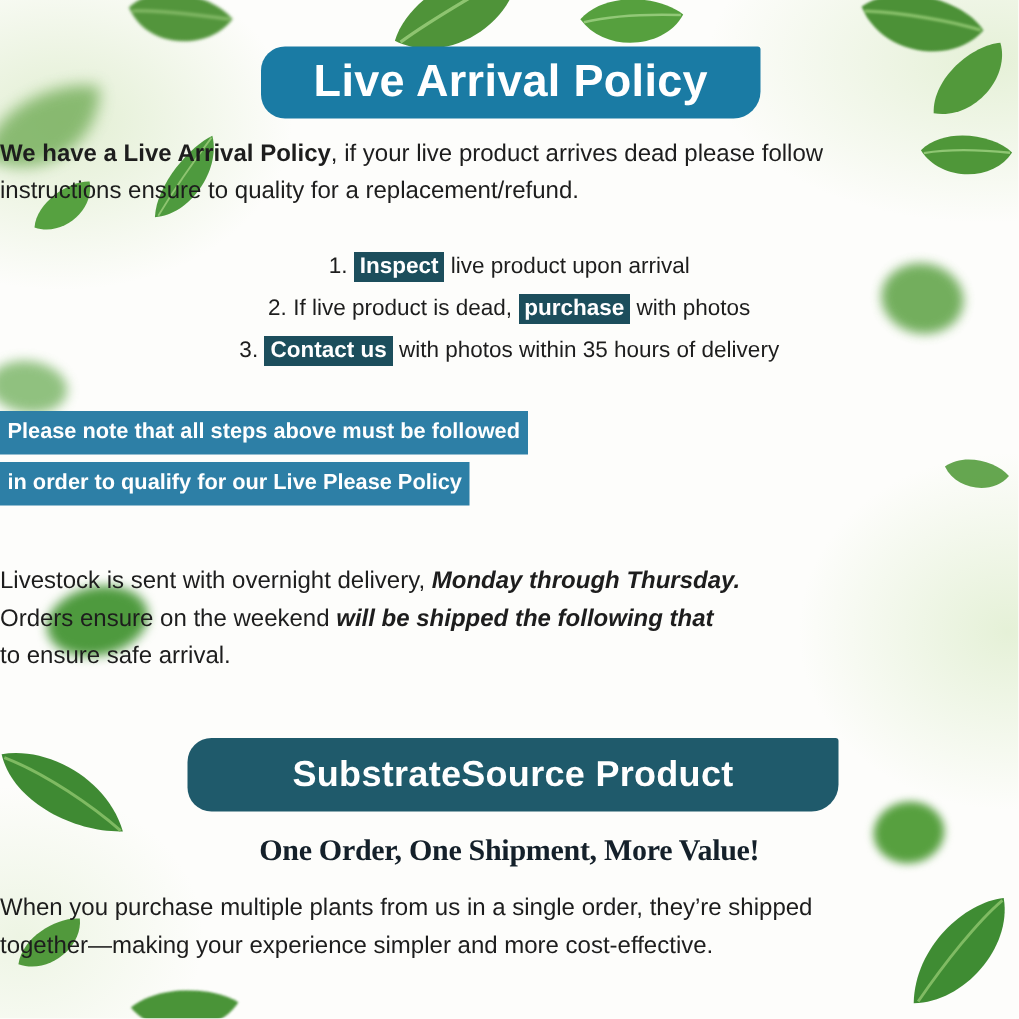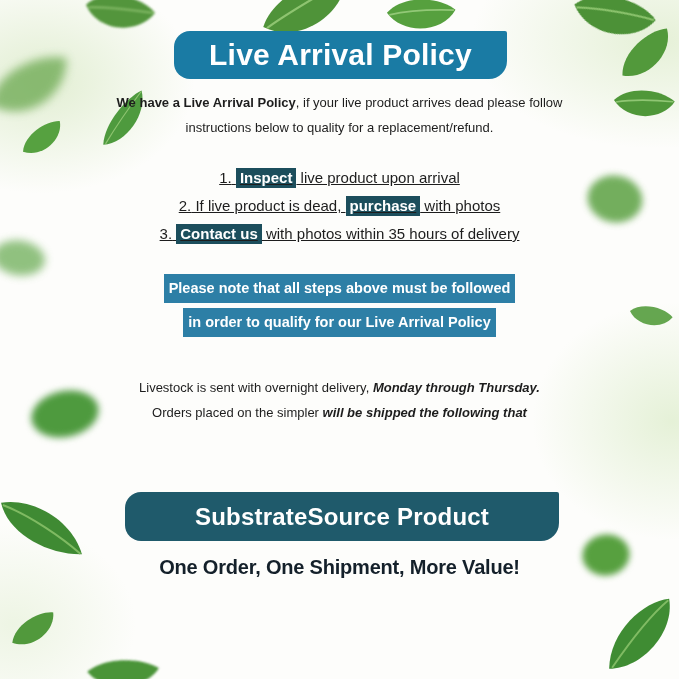--- a/index.html
+++ b/index.html
@@ -77,55 +77,54 @@
     top: 492px;
     width: 434px;
     height: 49px;
     background: #1f5a6b;
   }
   #banner-product .banner-text { font-size: 24px; }
 
   .para {
     position: absolute;
     width: 100%;
-    text-align: center;
+    text-align: left;
     color: #1d1d1d;
-    font-size: 13px;
+    font-size: 16px;
     line-height: 25px;
   }
   .para .b { font-weight: bold; }
   .para .i { font-style: italic; font-weight: bold; }
 
   #intro-para { left: 0; top: 90px; }
 
   .steps {
     position: absolute;
     left: 0;
     top: 164px;
     width: 100%;
     text-align: center;
     color: #1d1d1d;
     font-size: 15px;
     line-height: 28px;
-    text-decoration: underline;
   }
   .step-line { white-space: nowrap; }
   .hl-dark {
     background: #1c4e5c;
     color: #ffffff;
     font-weight: bold;
     padding: 1px 4px 2px 4px;
   }
 
   #note-block {
     position: absolute;
     left: 0;
     top: 274px;
     width: 100%;
-    text-align: center;
+    text-align: left;
     line-height: 24px;
   }
   #note-block .note-line {
     display: inline-block;
     background: #2d7fa6;
     color: #ffffff;
     font-weight: bold;
     font-size: 14.5px;
     padding: 2px 5px 3px 5px;
     white-space: nowrap;
@@ -136,20 +135,21 @@
   #subtitle {
     position: absolute;
     left: 0;
     top: 556px;
     width: 100%;
     text-align: center;
     color: #14202a;
     font-size: 20px;
     font-weight: bold;
     letter-spacing: -0.2px;
+    font-family: Liberation Serif, serif;
   }
 
   #value-para { left: 0; top: 593px; }
 </style>
 </head>
 <body>
 
 <div id="page">
 
   <div class="leaf-layer">
@@ -275,21 +275,21 @@
   <div class="content">
 
     <div class="banner" id="banner-live">
       <span class="banner-text">Live Arrival Policy</span>
     </div>
 
     <div class="para" id="intro-para">
       <div>
         <span class="b">We have a Live Arrival Policy</span><span>, if your live product arrives dead please follow</span>
       </div>
-      <div>instructions below to quality for a replacement/refund.</div>
+      <div>instructions ensure to quality for a replacement/refund.</div>
     </div>
 
     <div class="steps">
 
       <div class="step-line">
         <span>1.</span><span></span>
         <span class="hl-dark">Inspect</span><span> live product upon arrival</span>
       </div>
 
       <div class="step-line">
@@ -300,34 +300,39 @@
         <span>3.</span><span> </span><span class="hl-dark">Contact us</span><span> with photos within 35 hours of delivery</span>
       </div>
 
     </div>
 
     <div id="note-block">
       <div>
         <span class="note-line">Please note that all steps above must be followed</span>
       </div>
       <div style="margin-top:5px;">
-        <span class="note-line">in order to qualify for our Live Arrival Policy</span>
+        <span class="note-line">in order to qualify for our Live Please Policy</span>
       </div>
     </div>
 
     <div class="para" id="livestock-para">
       <div>
         <span>Livestock is sent with overnight delivery, </span><span class="i">Monday through Thursday.</span>
       </div>
       <div>
-        <span>Orders placed on the simpler </span><span class="i">will be shipped the following that</span>
-      </div>
+        <span>Orders ensure on the weekend </span><span class="i">will be shipped the following that</span>
+      </div>
+      <div>to ensure safe arrival.</div>
     </div>
 
     <div class="banner" id="banner-product">
       <span class="banner-text">SubstrateSource Product</span>
     </div>
 
     <div id="subtitle">One Order, One Shipment, More Value!</div>
 
+    <div class="para" id="value-para">
+      <div>When you purchase multiple plants from us in a single order, they’re shipped</div>
+      <div>together—making your experience simpler and more cost-effective.</div>
+    </div>
 
   </div>
 </div>
 
 </body></html>

